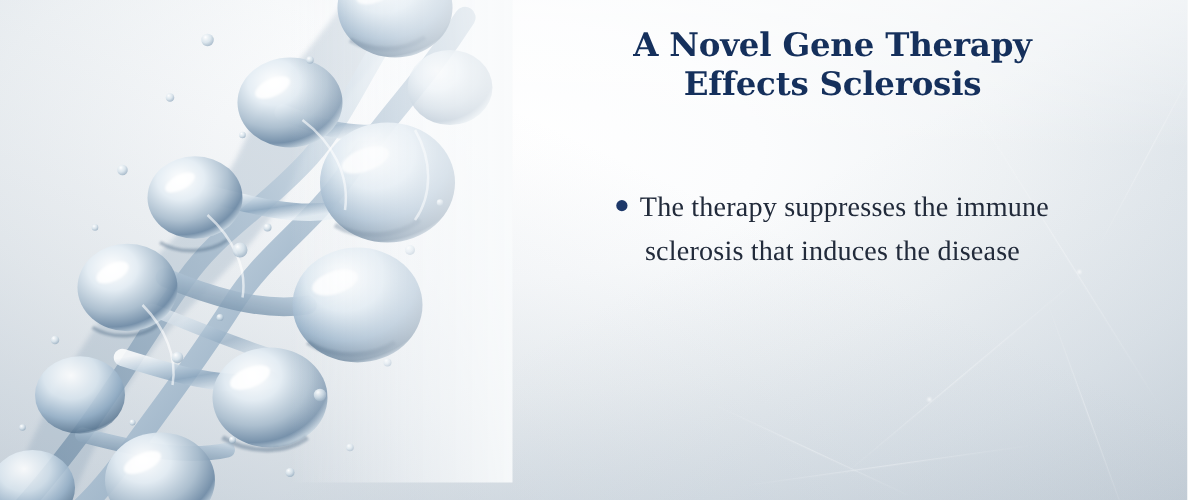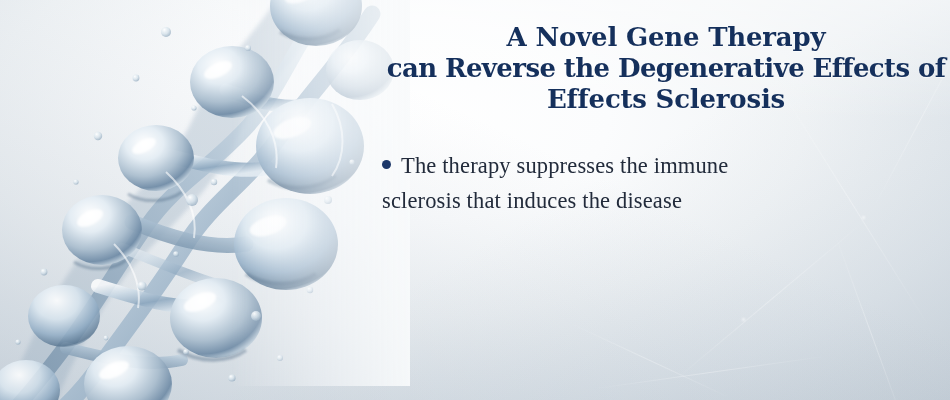--- a/index.html
+++ b/index.html
@@ -98,21 +98,21 @@
   .headline .hl-line { display: block; white-space: nowrap; }
   .hl-2 { letter-spacing: -0.6px; }
 
   .bullets {
     position: absolute;
     left: 0; top: 148px;
     width: 100%;
   }
   .bullet {
     position: relative;
-    text-align: left;
+    text-align: center;
     color: #222b3b;
     font-family: "Liberation Serif", "DejaVu Serif", serif;
     font-size: 22.5px;
     line-height: 35px;
     letter-spacing: 0.15px;
   }
   .bullet-1 { margin-bottom: 48px; }
   .bullet .b-line { display: block; white-space: nowrap; }
   .dot {
     display: inline-block;
@@ -265,21 +265,20 @@
         <circle cx="206" cy="366" r="2.8" fill="url(#drop)"></circle>
       </g>
     </svg>
     <div class="art-fade"></div>
   </div>
 
   <div class="content">
 
     <div class="headline">
       <span class="hl-line hl-1">A Novel Gene Therapy</span>
-      <span class="hl-line hl-2">can Reverse the Degenerative Effects of</span>
       <span class="hl-line hl-3">Effects Sclerosis</span>
     </div>
 
     <div class="bullets">
 
       <div class="bullet bullet-1">
         <span class="b-line"><span class="dot"></span><span>The therapy suppresses the immune</span></span>
         <span class="b-line">sclerosis that induces the disease</span>
       </div>
 

